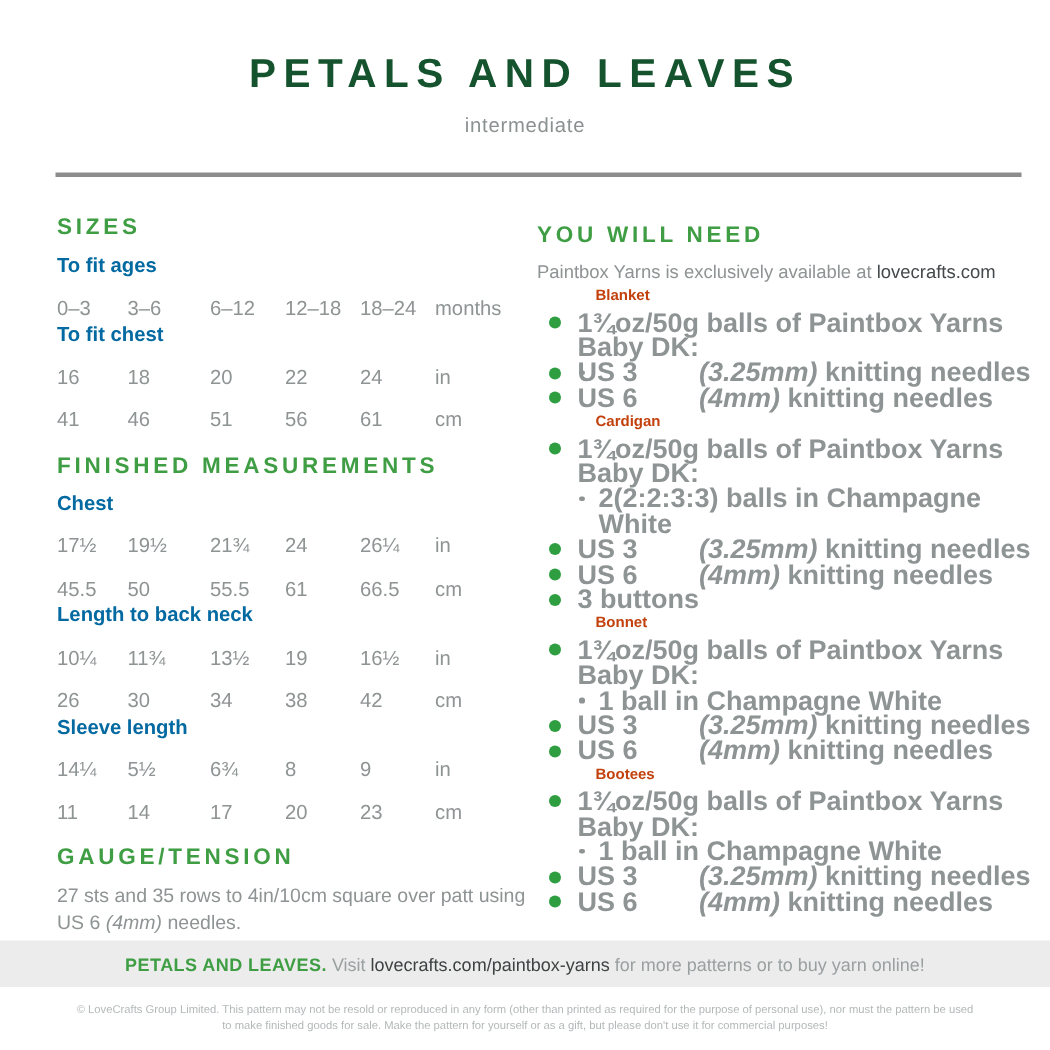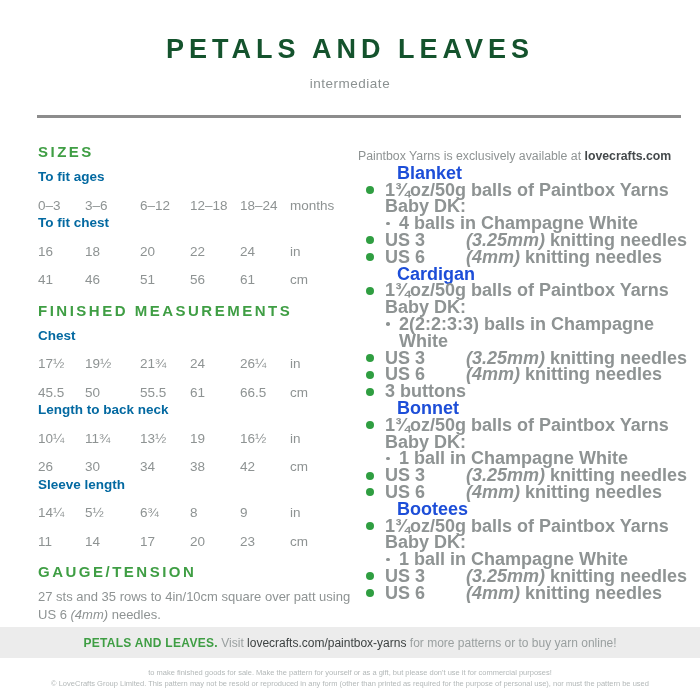--- a/index.html
+++ b/index.html
@@ -26,22 +26,22 @@
   .grp-label{font-size:13.5px;font-weight:700;color:#0369a1;line-height:17.5px;}
   .mrow{display:grid;grid-template-columns:47px 55px 50px 50px 50px auto;font-size:13.5px;color:#8e9393;line-height:17.5px;margin-top:11px;}
   .mv{white-space:nowrap;}
 
   
   .gauge-text{font-size:13px;color:#8e9393;line-height:17.5px;width:318px;margin:0;}
   .gauge-text em{font-style:italic;}
 
   
   .ywn-line{font-size:12.3px;color:#8e9393;line-height:16.8px;}
-  .ywn-line b{color:#44494b;font-weight:700;}
-  .ywn-group-label{font-size:18px;font-weight:700;color:#1d4ed8;line-height:16.8px;padding-left:39px;}
+  .ywn-line b{color:#44494b;font-weight:400;}
+  .ywn-group-label{font-size:10px;font-weight:700;color:#c2410c;line-height:16.8px;padding-left:39px;}
   .item{position:relative;padding-left:27px;font-size:18px;color:#8e9393;line-height:16.8px;font-weight:bold;}
   .item em{font-style:italic;margin-left:36px;}
   .item .dot{position:absolute;left:8px;top:4.5px;width:8px;height:8px;border-radius:50%;background:#2f9e41;}
   .item.sub{padding-left:41px;}
   .item.sub .subdot{position:absolute;left:28px;top:6.5px;width:3.5px;height:3.5px;border-radius:50%;background:#8e9393;}
 
   
   .footer-bar{position:absolute;top:627px;left:0;width:700px;height:31px;background:#ececec;
     display:flex;align-items:center;justify-content:center;font-size:12px;color:#9aa0a0;white-space:pre;}
   .footer-bar .brand{color:#3f9e44;font-weight:700;letter-spacing:0.3px;}
@@ -146,26 +146,27 @@
       <span class="mv">cm</span>
   </div>
 
   <h2 class="sec-heading mt">GAUGE/TENSION</h2>
   <p class="gauge-text"><span>27 sts and 35 rows to 4in/10cm square over patt using US 6 </span><em>(4mm)</em><span> needles.</span></p>
 
 </div>
 
 <div class="col-right">
 
+  <h2 class="sec-heading">YOU WILL NEED</h2>
 
   <div class="ywn-line"><span>Paintbox Yarns is exclusively available at </span><b>lovecrafts.com</b></div>
 
   <div class="ywn-group-label">Blanket</div>
   <div class="item main"><span class="dot"></span><span>1¾oz/50g balls of Paintbox Yarns Baby DK:</span><em></em><span></span></div>
-  <div class="item sub"><span class="subdot"></span><span>4 balls in Champagne White</span></div>
+  <div class="item sub"><span class="subdot"></span></div>
   <div class="item main"><span class="dot"></span><span>US 3 </span><em>(3.25mm)</em><span> knitting needles</span></div>
   <div class="item main"><span class="dot"></span><span>US 6 </span><em>(4mm)</em><span> knitting needles</span></div>
 
   <div class="ywn-group-label">Cardigan</div>
   <div class="item main"><span class="dot"></span><span>1¾oz/50g balls of Paintbox Yarns Baby DK:</span><em></em><span></span></div>
   <div class="item sub"><span class="subdot"></span><span>2(2:2:3:3) balls in Champagne White</span></div>
   <div class="item main"><span class="dot"></span><span>US 3 </span><em>(3.25mm)</em><span> knitting needles</span></div>
   <div class="item main"><span class="dot"></span><span>US 6 </span><em>(4mm)</em><span> knitting needles</span></div>
   <div class="item main"><span class="dot"></span><span>3 buttons</span></div>
 
@@ -179,15 +180,15 @@
   <div class="item main"><span class="dot"></span><span>1¾oz/50g balls of Paintbox Yarns Baby DK:</span><em></em><span></span></div>
   <div class="item sub"><span class="subdot"></span><span>1 ball in Champagne White</span></div>
   <div class="item main"><span class="dot"></span><span>US 3 </span><em>(3.25mm)</em><span> knitting needles</span></div>
   <div class="item main"><span class="dot"></span><span>US 6 </span><em>(4mm)</em><span> knitting needles</span></div>
 
 </div>
 
 <div class="footer-bar"><span class="brand">PETALS AND LEAVES.</span><span> Visit </span><span class="link">lovecrafts.com/paintbox-yarns</span><span> for more patterns or to buy yarn online!</span></div>
 
 <div class="legal">
+  <div>© LoveCrafts Group Limited. This pattern may not be resold or reproduced in any form (other than printed as required for the purpose of personal use), nor must the pattern be used</div>
   <div>to make finished goods for sale. Make the pattern for yourself or as a gift, but please don't use it for commercial purposes!</div>
-  <div>© LoveCrafts Group Limited. This pattern may not be resold or reproduced in any form (other than printed as required for the purpose of personal use), nor must the pattern be used</div>
 </div>
 
 </body></html>

